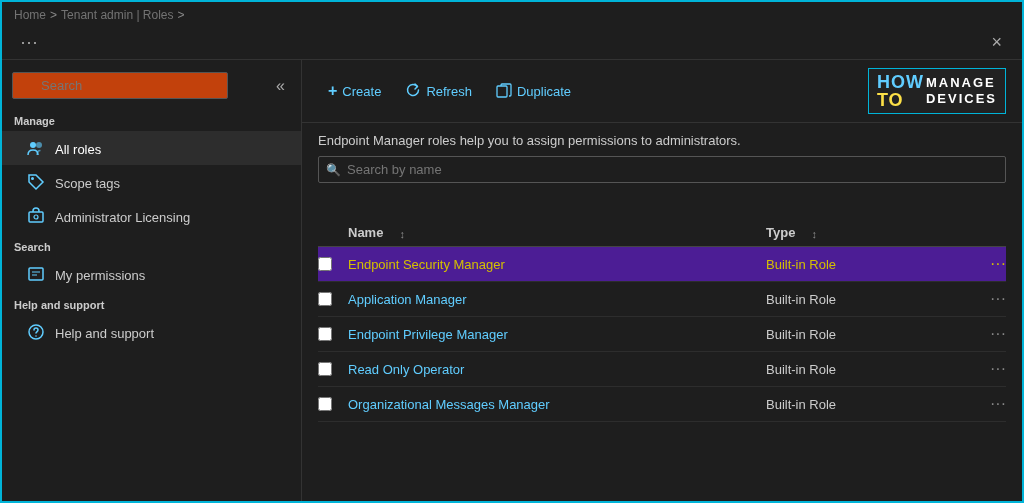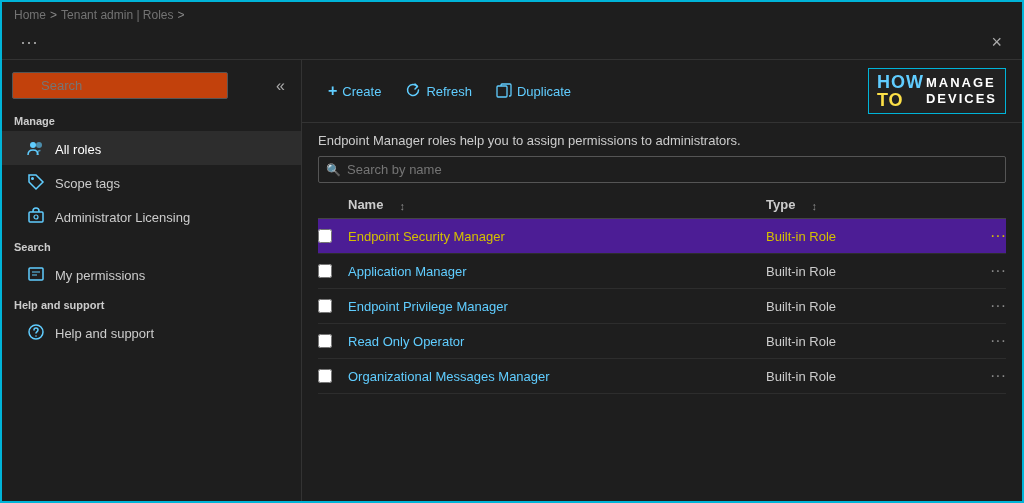--- a/index.html
+++ b/index.html
@@ -269,20 +269,21 @@
       border-bottom: 1px solid #444;
       font-size: 13px;
       font-weight: 600;
       color: #ccc;
     }
 
     .col-header {
       display: flex;
       align-items: flex-end;
       gap: 16px;
+      margin-top: 28px;
     }
 
     .sort-icon {
       color: #888;
       font-size: 11px;
     }
 
     .table-row {
       display: grid;
       grid-template-columns: 30px 1fr 200px 40px;

